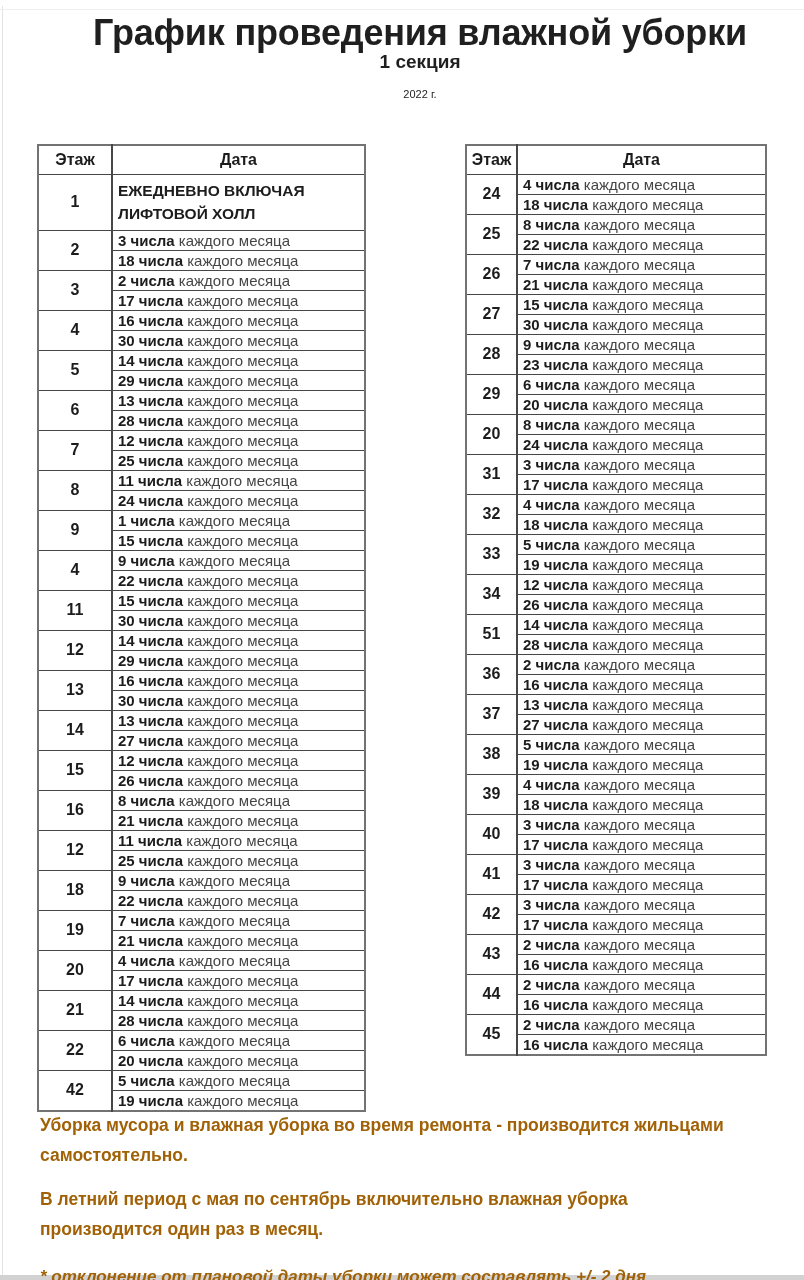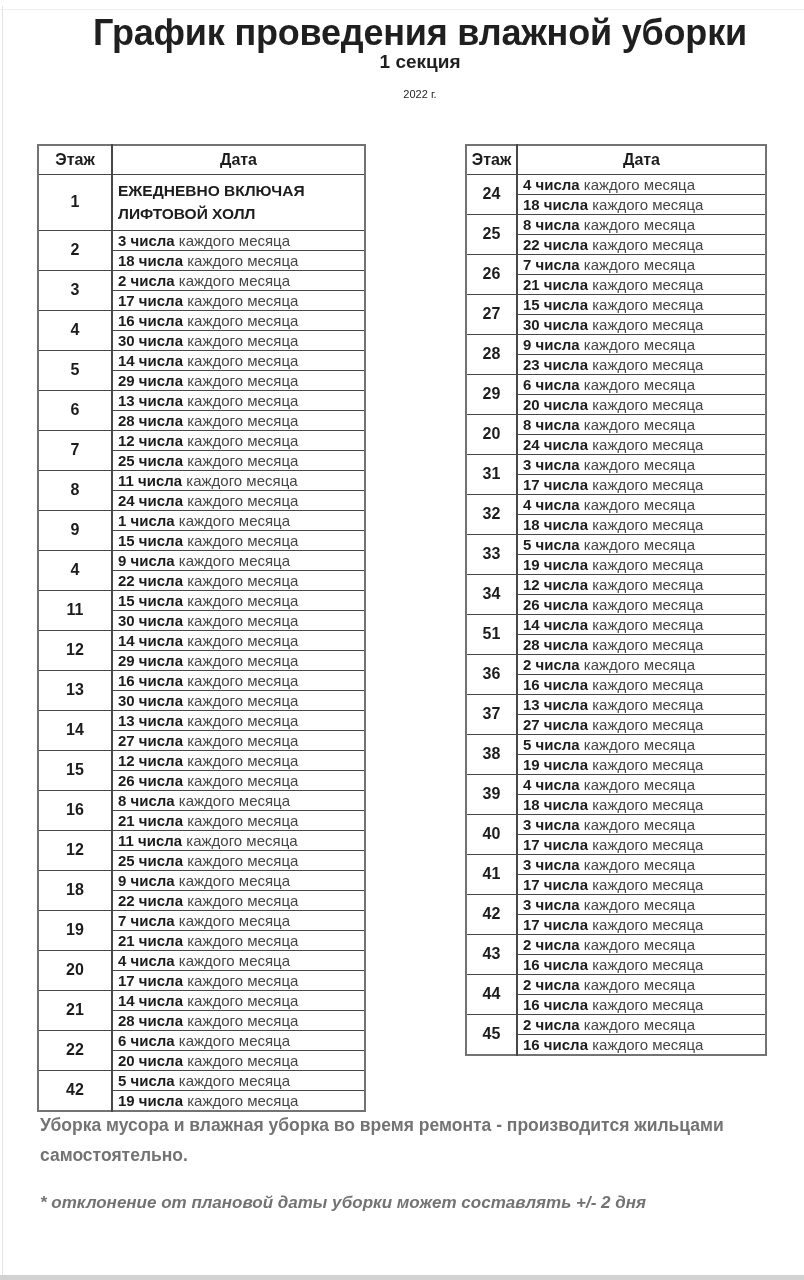--- a/index.html
+++ b/index.html
@@ -30,21 +30,21 @@
   .schedule th{font-size:16px;font-weight:bold;text-align:center;vertical-align:middle;color:#1c1c1c;}
   .schedule tbody tr{height:20px;}
   .schedule tbody tr.special-row{height:56px;}
   td.floor-cell{font-size:16px;font-weight:bold;text-align:center;vertical-align:middle;color:#1c1c1c;}
   td.date-cell{font-size:15px;padding-left:5px;vertical-align:middle;white-space:nowrap;
     color:#454545;line-height:19px;}
   td.date-cell b{color:#1c1c1c;}
   td.special-cell{font-size:15.5px;font-weight:bold;color:#1c1c1c;line-height:23px;white-space:nowrap;}
 
   footer{position:absolute;left:40px;top:1110px;width:692px;}
-  .note{font-size:17.5px;font-weight:bold;line-height:30px;margin:0 0 14px 0;color:#737373;}
+  .note{font-size:17.5px;font-weight:bold;line-height:30px;margin:0 0 14px 0;color:#a16207;}
   .note.italic{font-style:italic;margin-top:18px;font-size:17px;}
 </style>
 </head>
 <body>
 
 <div class="edge-left"></div>
 <div class="edge-top"></div>
 <div class="edge-bottom"></div>
 
 <header>
@@ -382,14 +382,15 @@
         <td class="date-cell"><b>2 числа</b><span> каждого месяца</span></td>
       </tr>
       <tr>
         <td class="date-cell"><b>16 числа</b><span> каждого месяца</span></td>
       </tr>
     </tbody>
 </table>
 
 <footer>
   <p class="note">Уборка мусора и влажная уборка во время ремонта -  производится жильцами самостоятельно.</p>
+  <p class="note">В летний период с мая по сентябрь включительно влажная уборка производится один раз в месяц.</p>
   <p class="note italic">* отклонение от плановой даты уборки может составлять +/- 2 дня</p>
 </footer>
 
 </body></html>

